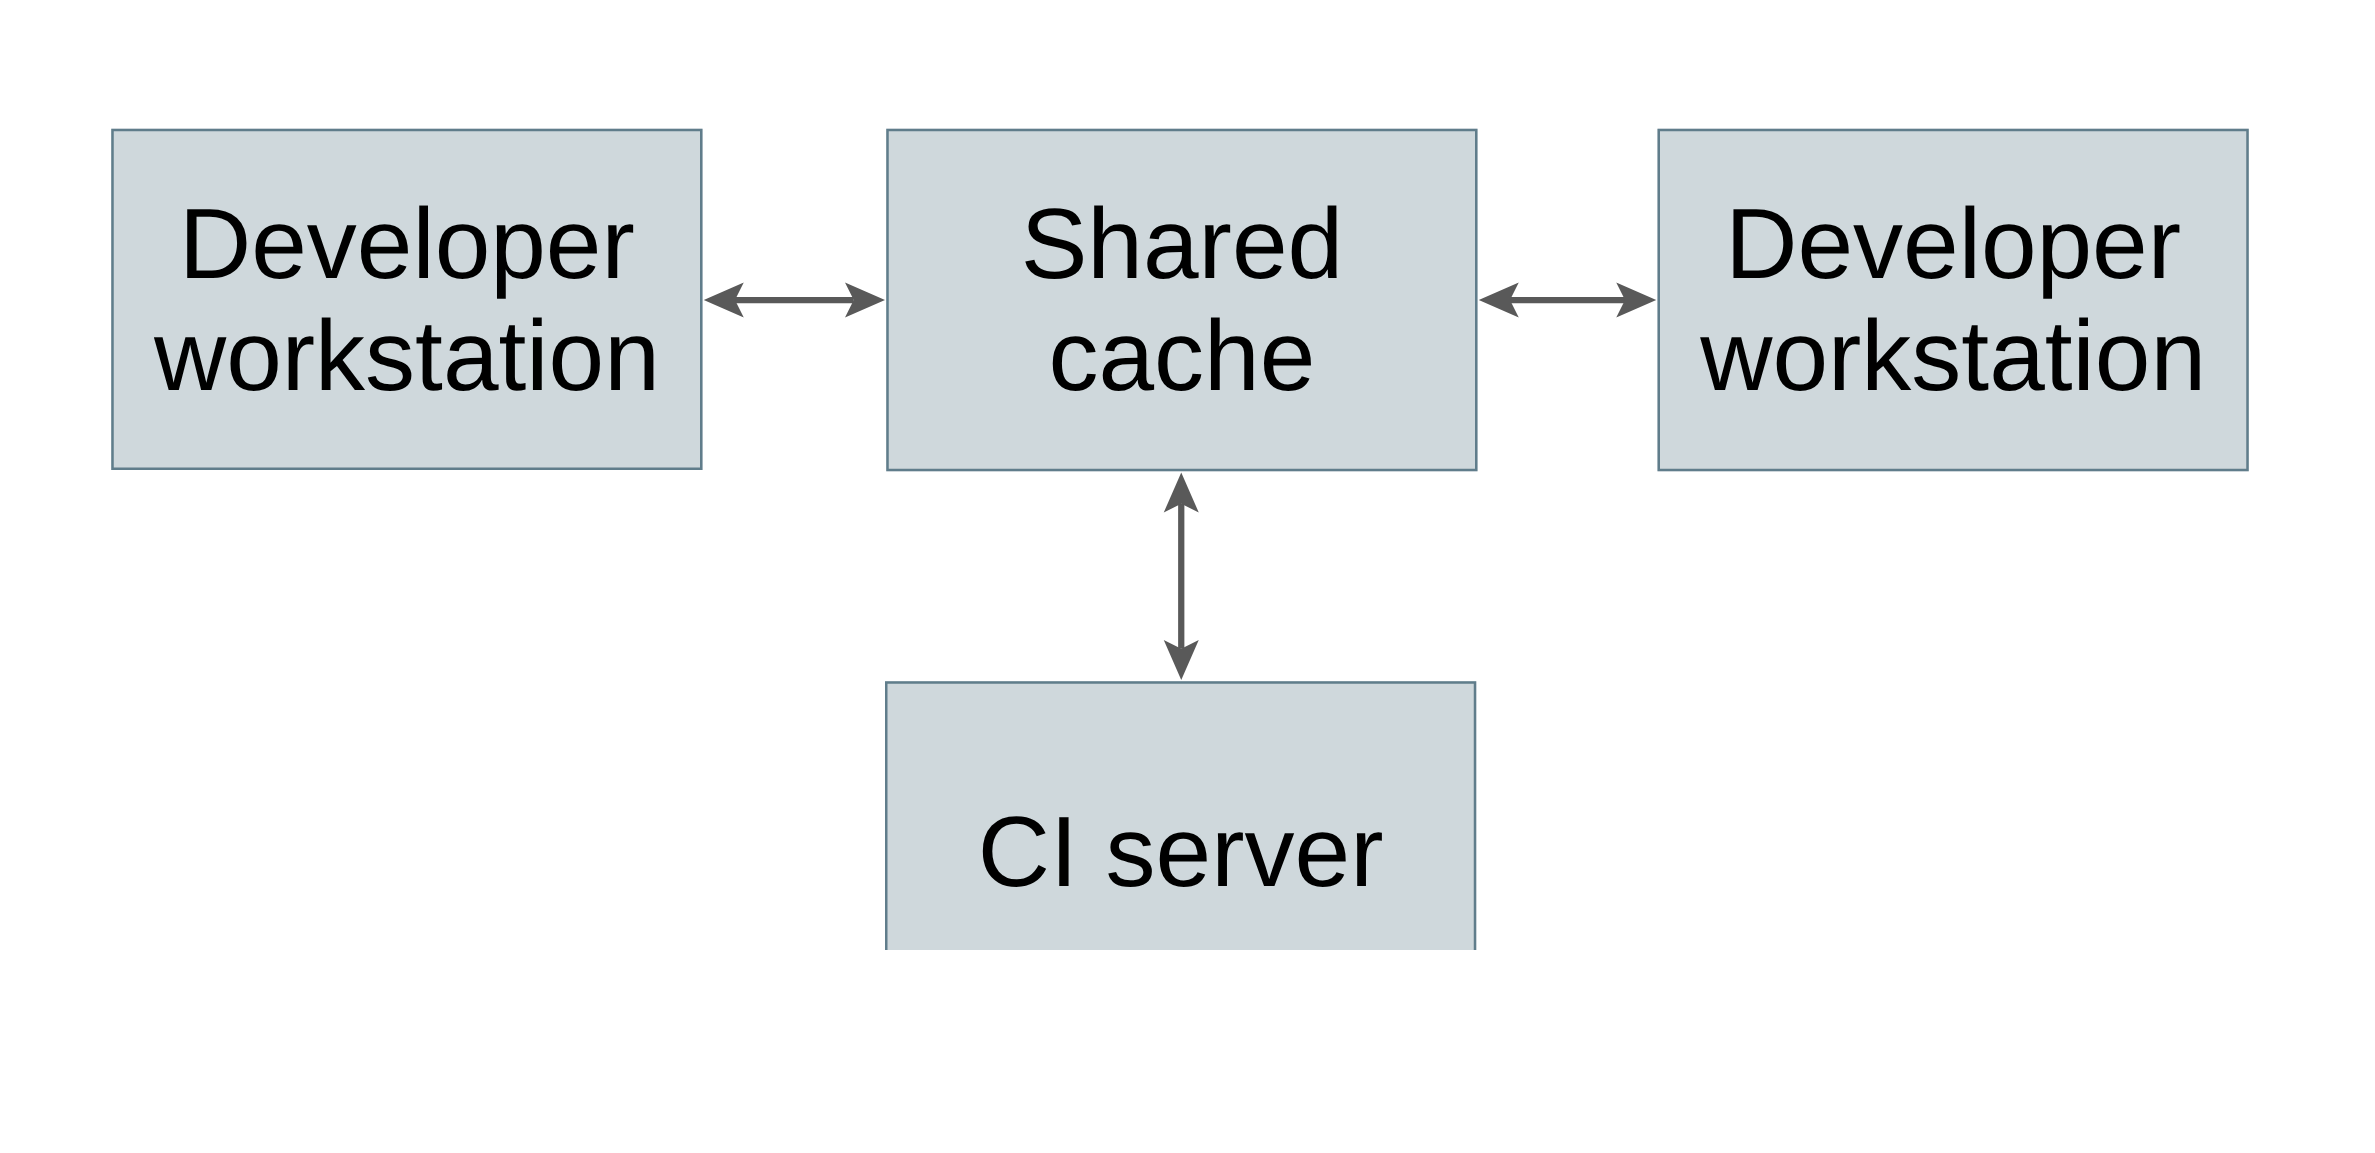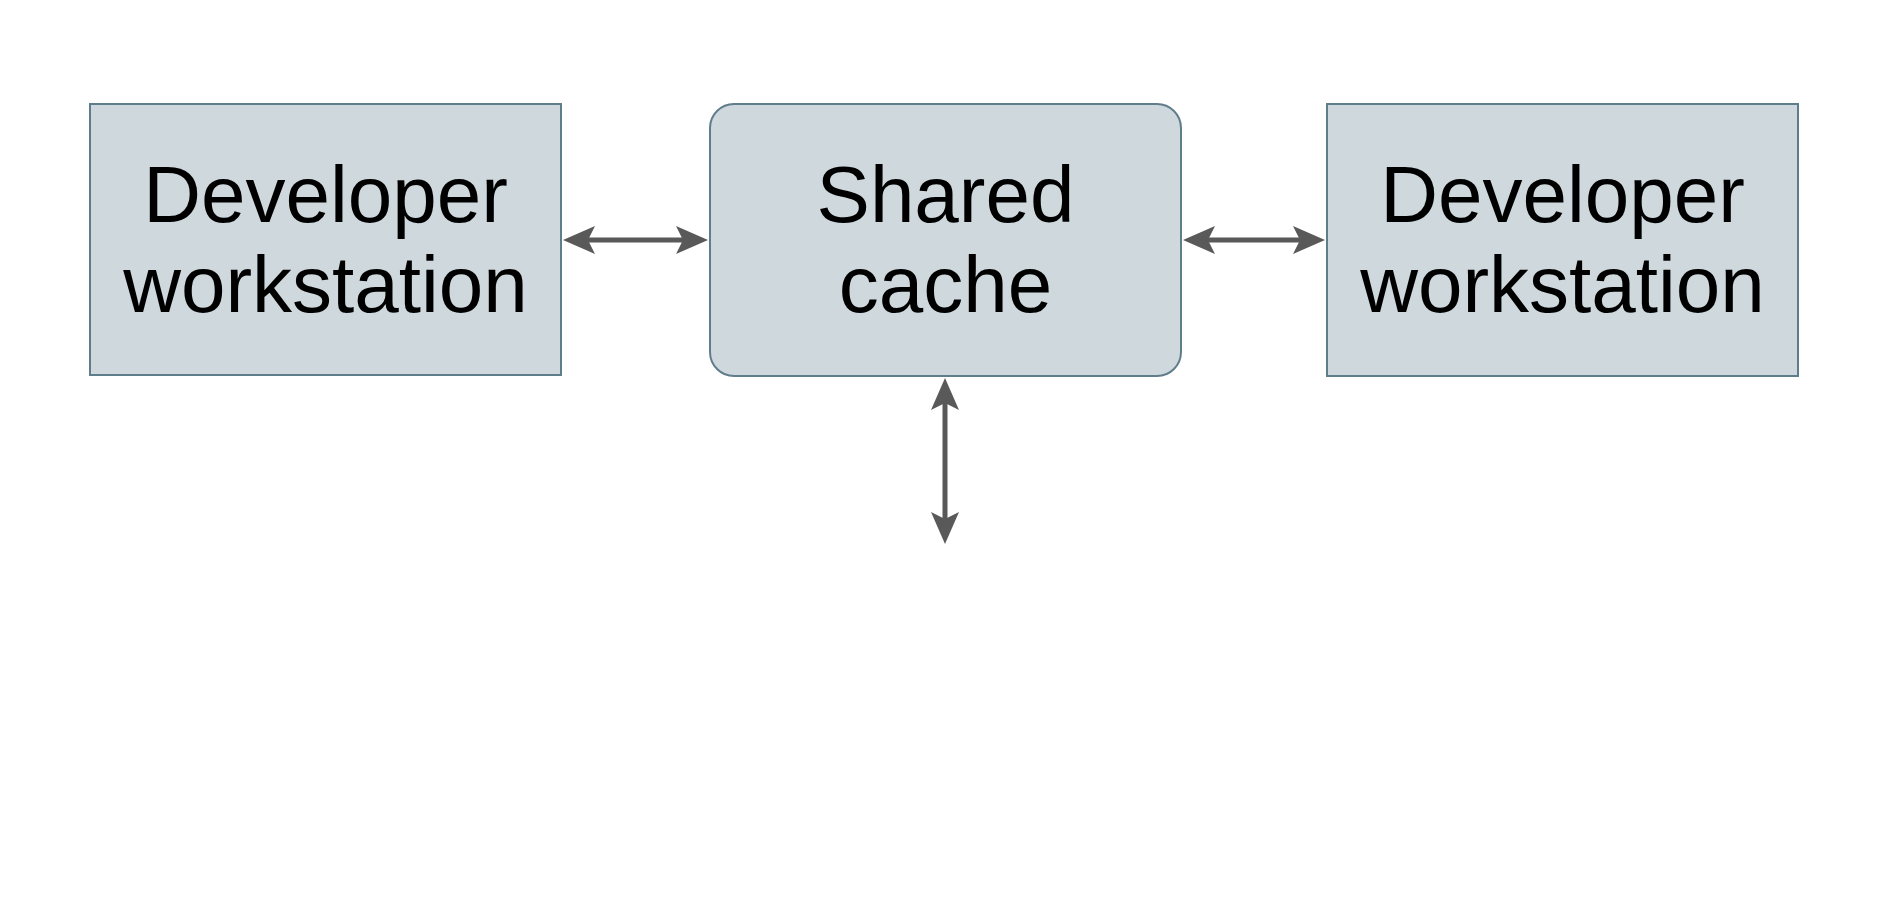--- a/index.html
+++ b/index.html
@@ -29,21 +29,21 @@
     text-align:center;
   }
   .node-label{
     font-size:80px;
     line-height:1.125;
     color:var(--text);
     letter-spacing:0px;
     padding:0 8px;
   }
   .node-dev-left   {left:89px;  top:103px; width:473px; height:273px;}
-  .node-shared     {left:709px; top:103px; width:473px; height:274px;border-radius:25px;}
+  .node-shared     {left:709px; top:103px; width:473px; height:274px;}
   .node-dev-right  {left:1326px;top:103px; width:473px; height:274px;}
   .node-ci         {left:708px; top:545px; width:473px; height:274px;}
   svg.arrows{
     position:absolute;
     left:0; top:0;
     pointer-events:none;
   }
   .arrow-shaft{stroke:var(--arrow); stroke-width:5;}
   .arrow-head{fill:var(--arrow); stroke:none;}
 </style>
@@ -57,20 +57,23 @@
   </div>
 
   <div class="node node-shared">
     <span class="node-label">Shared cache</span>
   </div>
 
   <div class="node node-dev-right">
     <span class="node-label">Developer workstation</span>
   </div>
 
+  <div class="node node-ci">
+    <span class="node-label">CI server</span>
+  </div>
 
   <svg class="arrows" width="1900" height="922" viewBox="0 0 1900 922">
 
     <g>
       <line class="arrow-shaft" x1="588" y1="240" x2="683" y2="240"></line>
       <polygon class="arrow-head" points="563,240 595,254 588,240 595,226"></polygon>
       <polygon class="arrow-head" points="708,240 676,254 683,240 676,226"></polygon>
     </g>
 
     <g>

